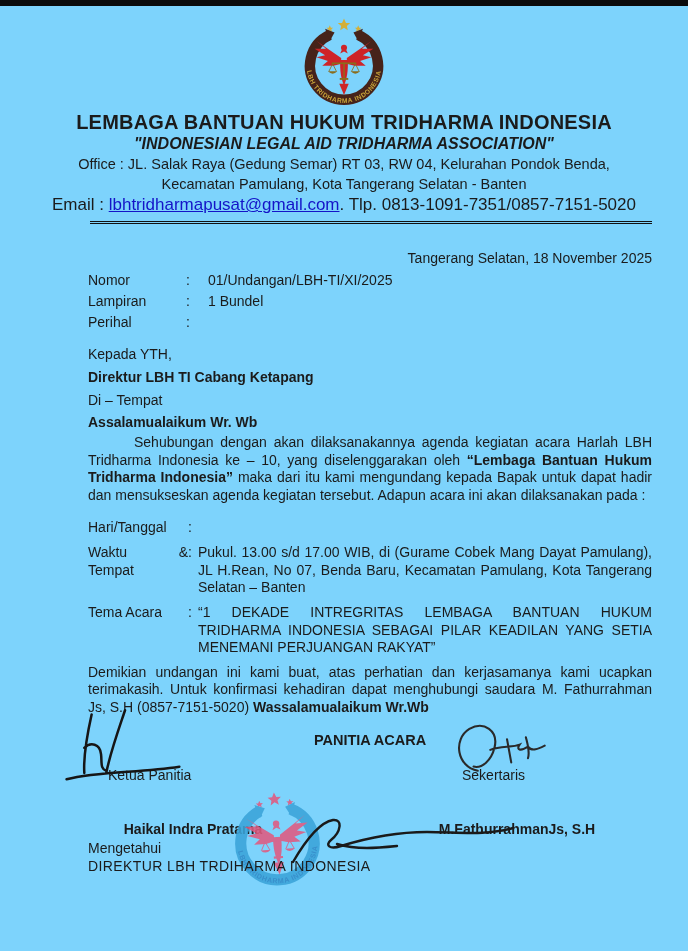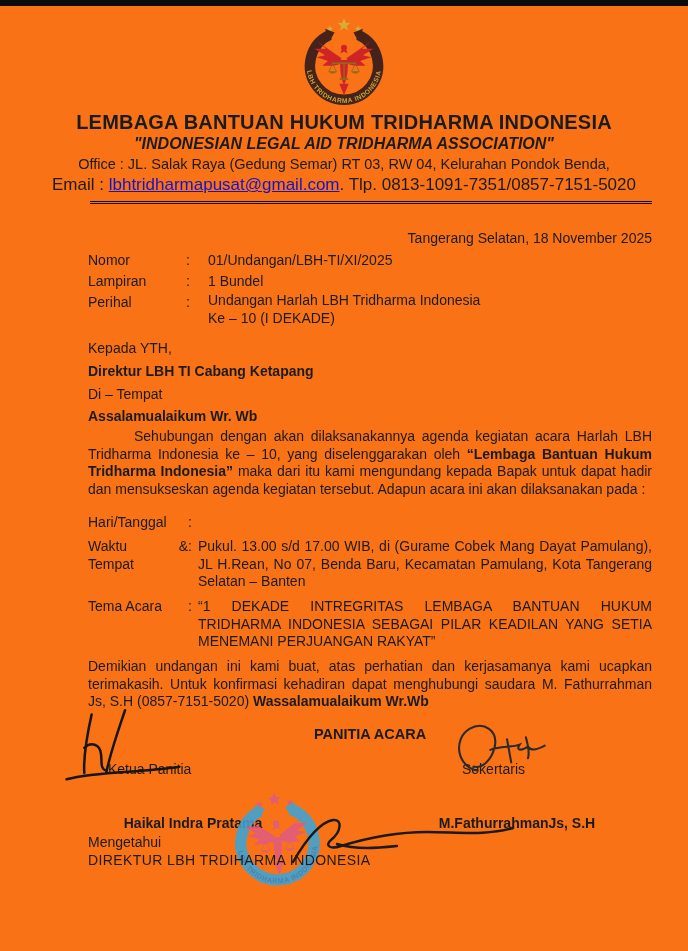--- a/index.html
+++ b/index.html
@@ -1,19 +1,19 @@
 <!DOCTYPE html>
 <html><head>
 <meta charset="utf-8">
 <style>
   * { margin:0; padding:0; box-sizing:border-box; }
   html,body { background:#e8e8e8; }
   .page {
     position:relative; width:688px; height:951px; margin:0 auto;
-    background:#f97316; overflow:hidden;
+    background:#7dd3fc; overflow:hidden;
     font-family:"Liberation Sans", sans-serif;
     color:#1b1b1b; font-size:14px;
   }
   .top-bar { width:100%; height:6px; background:#0b0b0b; }
 
   
   .letterhead { text-align:center; padding-top:8px; }
   .emblem { width:104px; height:92px; display:inline-block; }
   .org-name { font-size:20px; font-weight:700; letter-spacing:.2px; margin-top:2px; }
   .org-alt  { font-size:16px; font-style:italic; font-weight:600; margin-top:1px; }
@@ -102,20 +102,21 @@
 <div class="page">
   <div class="top-bar"></div>
 
   <div class="letterhead">
     <svg class="emblem theme-top" viewBox="0 0 110 92">
       <use href="#lbh-emblem"></use>
     </svg>
     <div class="org-name">LEMBAGA BANTUAN HUKUM TRIDHARMA INDONESIA</div>
     <div class="org-alt">"INDONESIAN LEGAL AID TRIDHARMA ASSOCIATION"</div>
     <div class="addr">Office : JL. Salak Raya (Gedung Semar) RT 03, RW 04, Kelurahan Pondok Benda,</div>
+    <div class="addr">Kecamatan Pamulang, Kota Tangerang Selatan - Banten</div>
     <div class="email-line"><span>Email : </span><span class="email-link">lbhtridharmapusat@gmail.com</span><span>.  Tlp. 0813-1091-7351/0857-7151-5020</span></div>
   </div>
   <div class="head-rule"></div>
 
   <div class="content">
     <div class="dateline">Tangerang Selatan, 18 November 2025</div>
 
     <div class="meta">
       <div class="meta-row">
         <span>Nomor</span>
@@ -123,24 +124,20 @@
         <span>01/Undangan/LBH-TI/XI/2025</span>
       </div>
       <div class="meta-row">
         <span>Lampiran</span>
         <span>:</span>
         <span>1 Bundel</span>
       </div>
       <div class="meta-row">
         <span>Perihal</span>
         <span>:</span>
-        <span style="line-height:1.26">
-          <span style="display:block">Undangan Harlah LBH Tridharma Indonesia</span>
-          <span style="display:block">Ke – 10 (I DEKADE)</span>
-        </span>
       </div>
     </div>
 
     <div class="recipient">
       <div>Kepada YTH,</div>
       <div class="b">Direktur LBH TI Cabang Ketapang</div>
       <div>Di – Tempat</div>
       <div class="b">Assalamualaikum Wr. Wb</div>
     </div>
 

